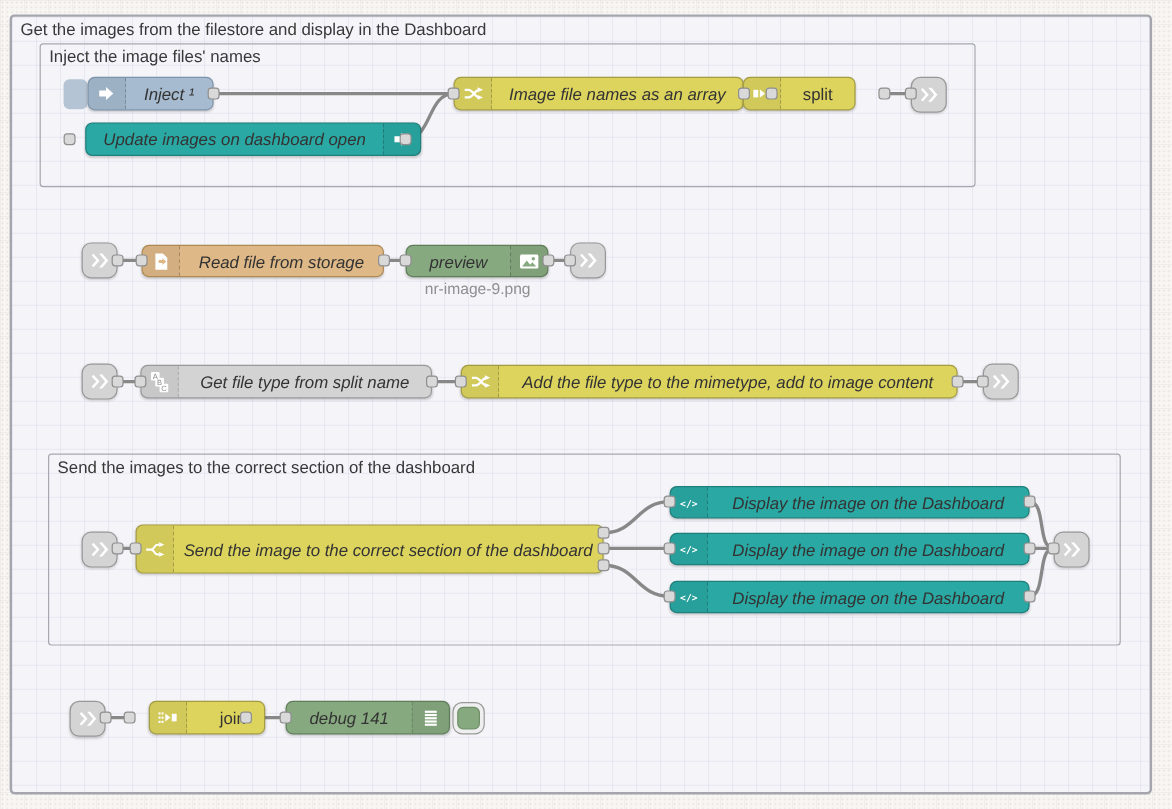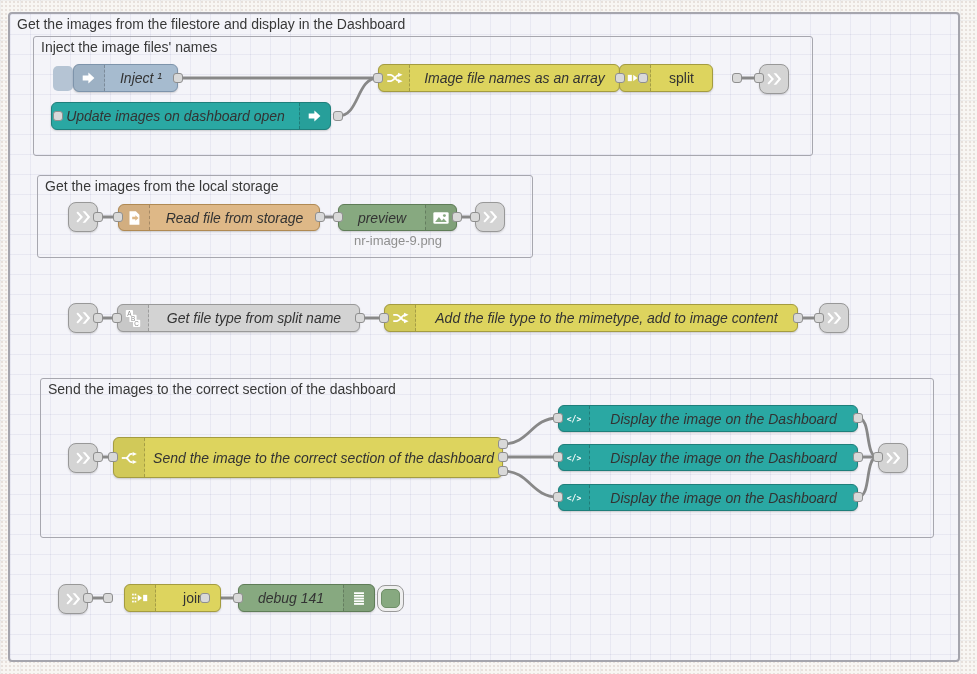--- a/index.html
+++ b/index.html
@@ -84,23 +84,20 @@
 <body>
 
 <div class="canvas">
 
   <div class="outer-group" style="left:8px;top:12px;width:952px;height:650px;">
     <div class="group-title">Get the images from the filestore and display in the Dashboard</div>
   </div>
 
   <div class="group" style="left:33px;top:36px;width:780px;height:120px;">
     <div class="group-title">Inject the image files' names</div>
-  </div>
-  <div class="group" style="left:37px;top:175px;width:496px;height:83px;">
-    <div class="group-title">Get the images from the local storage</div>
   </div>
   <div class="group" style="left:40px;top:378px;width:894px;height:160px;">
     <div class="group-title">Send the images to the correct section of the dashboard</div>
   </div>
 
   <svg class="wires" width="977" height="674">
     <path d="M178 78 H378"></path>
     <path d="M338 116 C360 116 356 78 378 78"></path>
     <path d="M620 78 H643"></path>
     <path d="M737 78 H759"></path>
@@ -124,21 +121,21 @@
   <div class="inject-btn" style="left:53px;top:66px;"></div>
   <div class="node n-inject" style="left:73px;top:64px;width:105px;">
     <div class="icon left">
       <svg width="18" height="18" viewBox="0 0 20 20">
           <path d="M3 7.2h6.3V4L16 10l-6.7 6v-3.2H3z" fill="#fff"></path>
         </svg>
     </div>
     <div class="nlabel it">Inject ¹</div>
   </div>
 
-  <div class="node n-teal" style="left:51px;top:102px;width:280px;justify-content:flex-end;">
+  <div class="node n-teal" style="left:71px;top:102px;width:280px;justify-content:flex-end;">
     <div class="nlabel it">Update images on dashboard open</div>
     <div class="icon right">
       <svg width="18" height="18" viewBox="0 0 20 20">
           <path d="M3 7.2h6.3V4L16 10l-6.7 6v-3.2H3z" fill="#fff"></path>
         </svg>
     </div>
   </div>
 
   <div class="node n-yellow" style="left:378px;top:64px;width:242px;">
     <div class="icon left">

